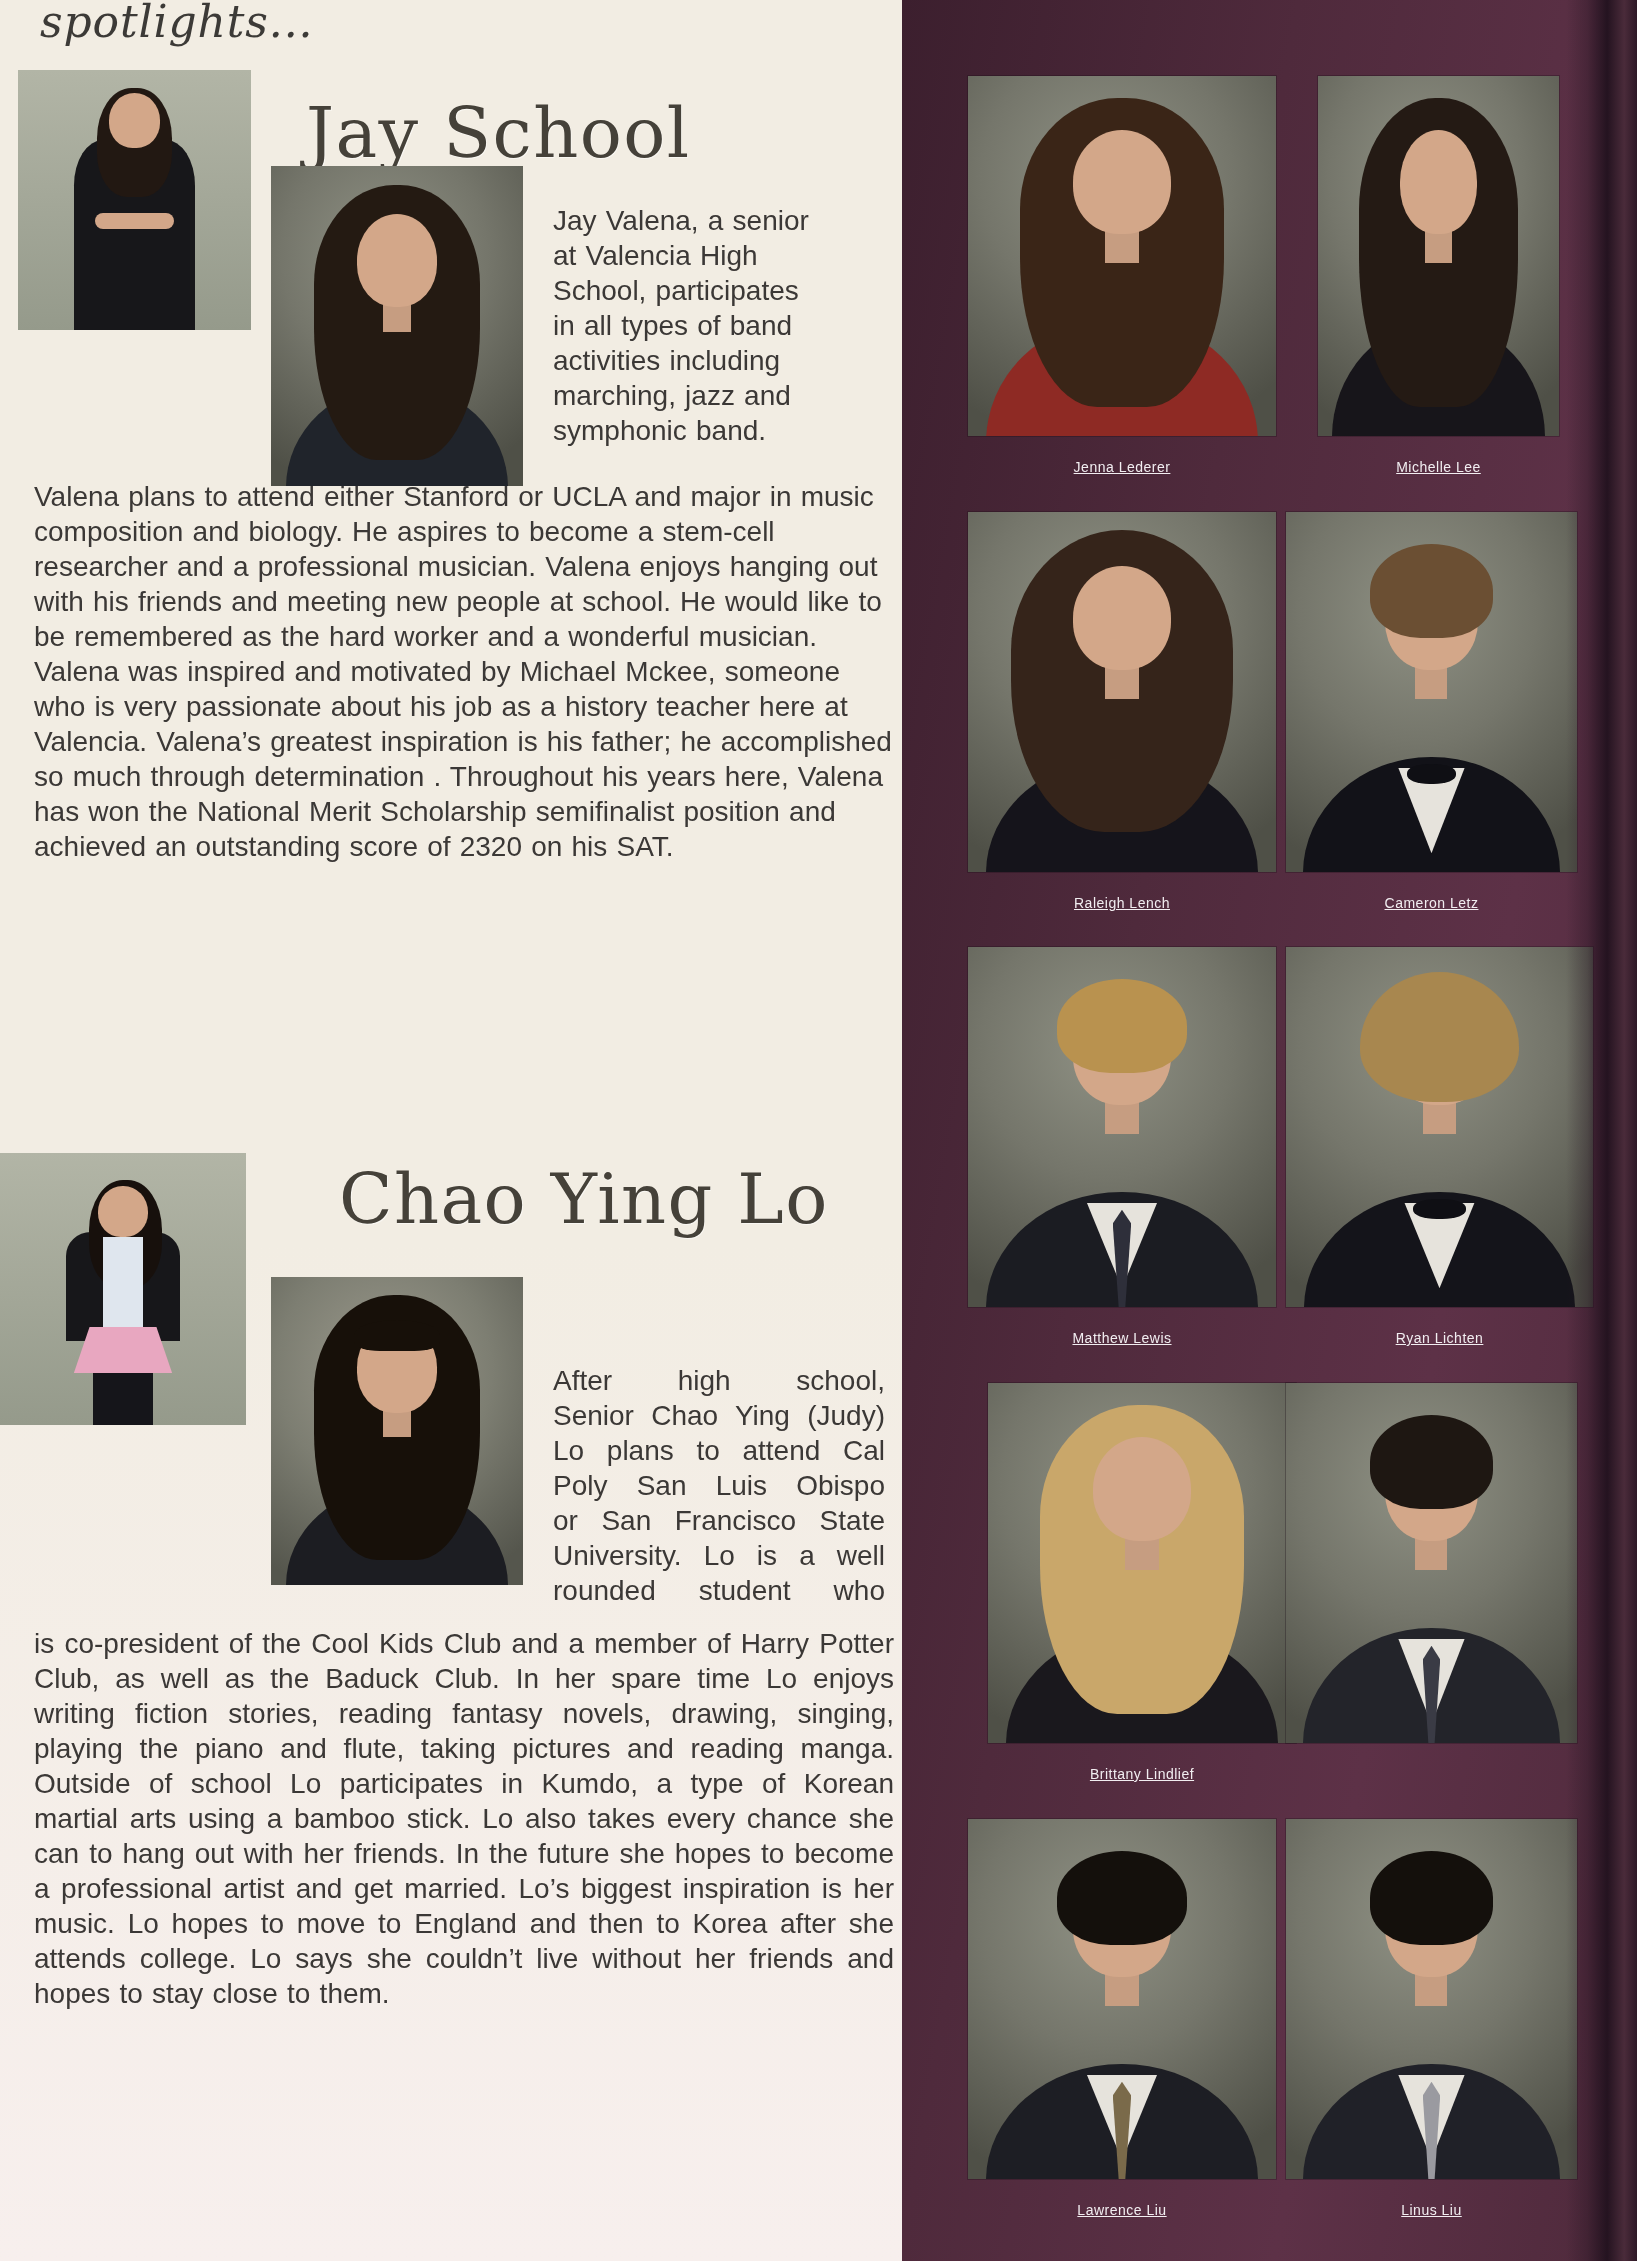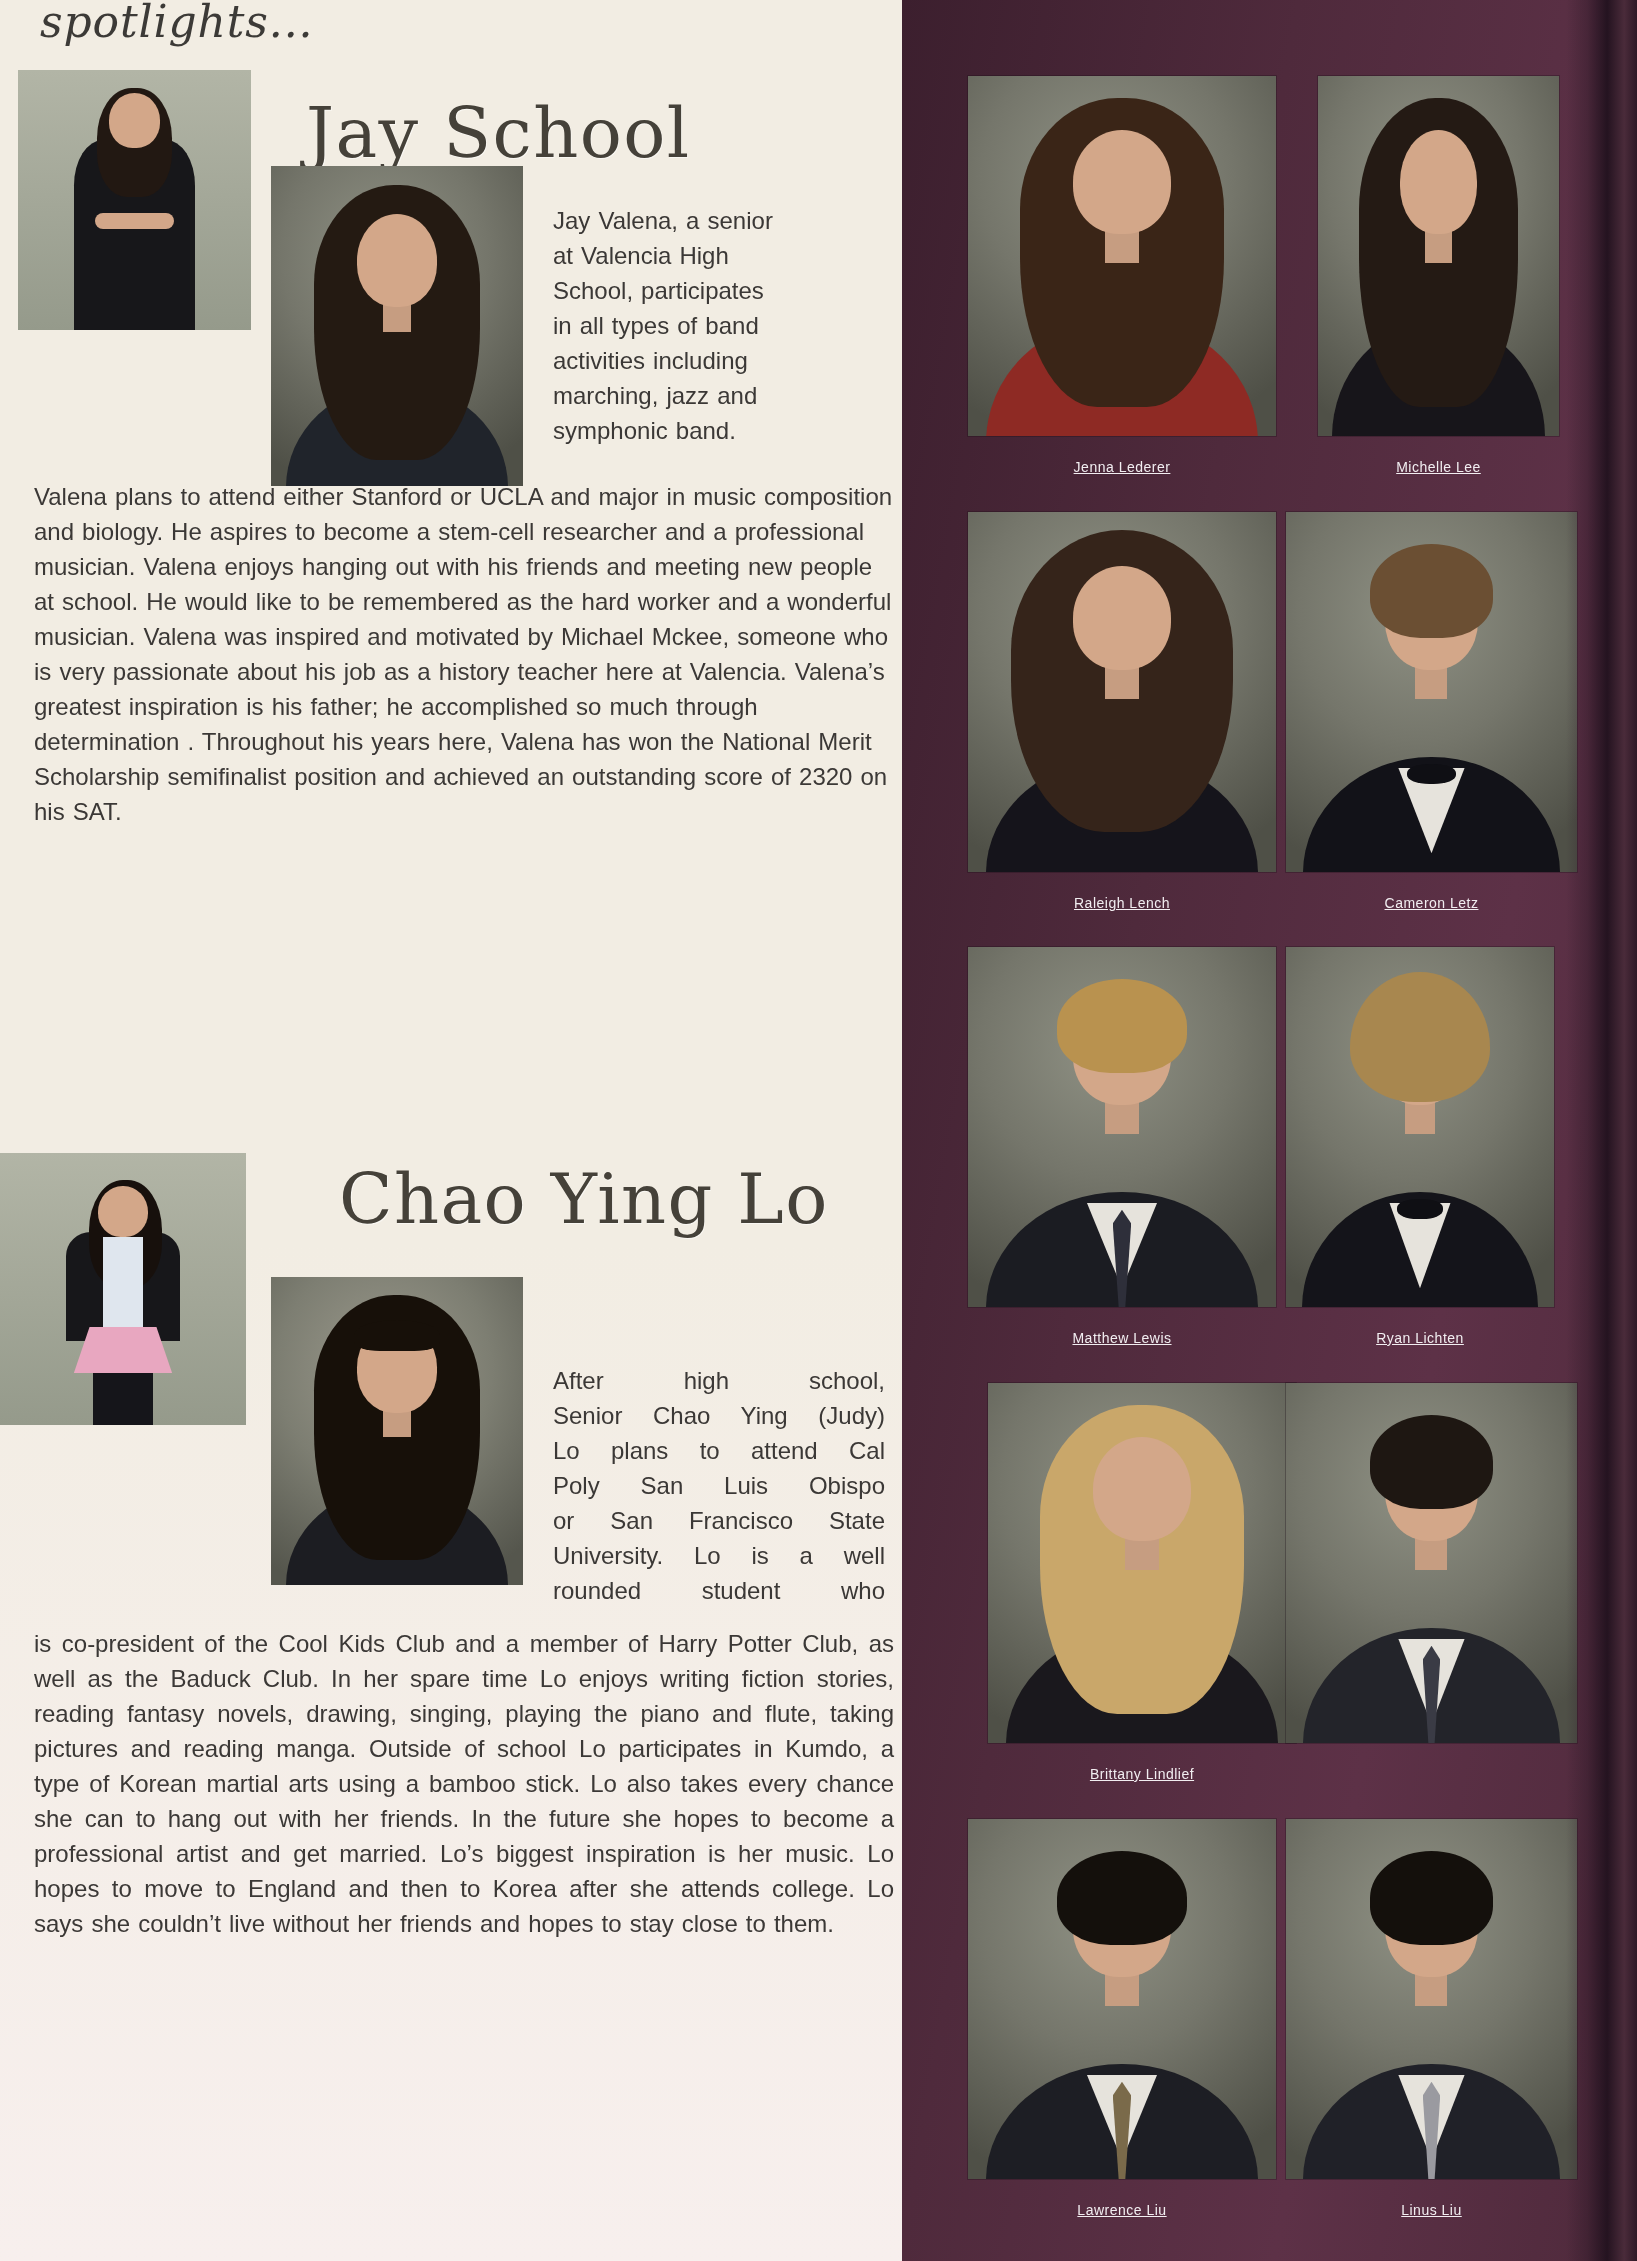--- a/index.html
+++ b/index.html
@@ -25,21 +25,21 @@
   }
   .spot-title{
     position:absolute;
     font-family:"DejaVu Serif",serif; font-weight:400;
     font-size:70px; color:var(--heading-text); letter-spacing:1.4px;
     text-shadow:0.9px 0.9px 0 rgba(255,255,255,0.55);
     white-space:nowrap;
   }
   #jay-title{left:306px; top:92px;}
   #chao-title{left:339px; top:1158px;}
-  .textblock{font-size:24px; line-height:35px; word-spacing:1.4px;}
+  .textblock{font-size:28px; line-height:35px; word-spacing:1.4px;}
   #jay-intro{position:absolute; left:553px; top:203px; width:303px; white-space:pre-line; text-align:left;}
   #jay-body{position:absolute; left:34px; top:479px; width:860px; text-align:left;}
   #chao-intro{position:absolute; left:553px; top:1363px; width:332px; white-space:pre-line; text-align:justify; text-align-last:justify;}
   #chao-body{position:absolute; left:34px; top:1626px; width:860px; text-align:justify;}
   
   .photo{position:relative; overflow:hidden;
     background:radial-gradient(ellipse 85% 75% at 45% 28%, var(--photo-bg-a) 0%, #75766b 48%, var(--photo-bg-b) 100%);}
   .photo *{position:absolute;}
   .standing{background:linear-gradient(180deg,var(--stand-bg-a),var(--stand-bg-b));}
   .hair{background:var(--hair,#2a1d13); z-index:3;}
@@ -196,21 +196,21 @@
       <div class="neck"></div>
 
       <div class="shoulders"></div>
       <div class="collar"></div>
       <div class="tie"></div>
 
       <div class="head"></div>
     </div>
     <div class="caption">Matthew Lewis</div>
   </div>
-      <div class="cell hair-shaggy attire-tux" style="left: 384px; top: 947px; width: 268px; --hair: #a8874f; --attire: #14141a;">
+      <div class="cell hair-shaggy attire-tux" style="left: 384px; top: 947px; width: 307px; --hair: #a8874f; --attire: #14141a;">
     <div class="photo">
       <div class="hair"></div>
       <div class="neck"></div>
 
       <div class="shoulders"></div>
       <div class="collar"></div>
 
       <div class="bow"></div>
       <div class="head"></div>
     </div>

